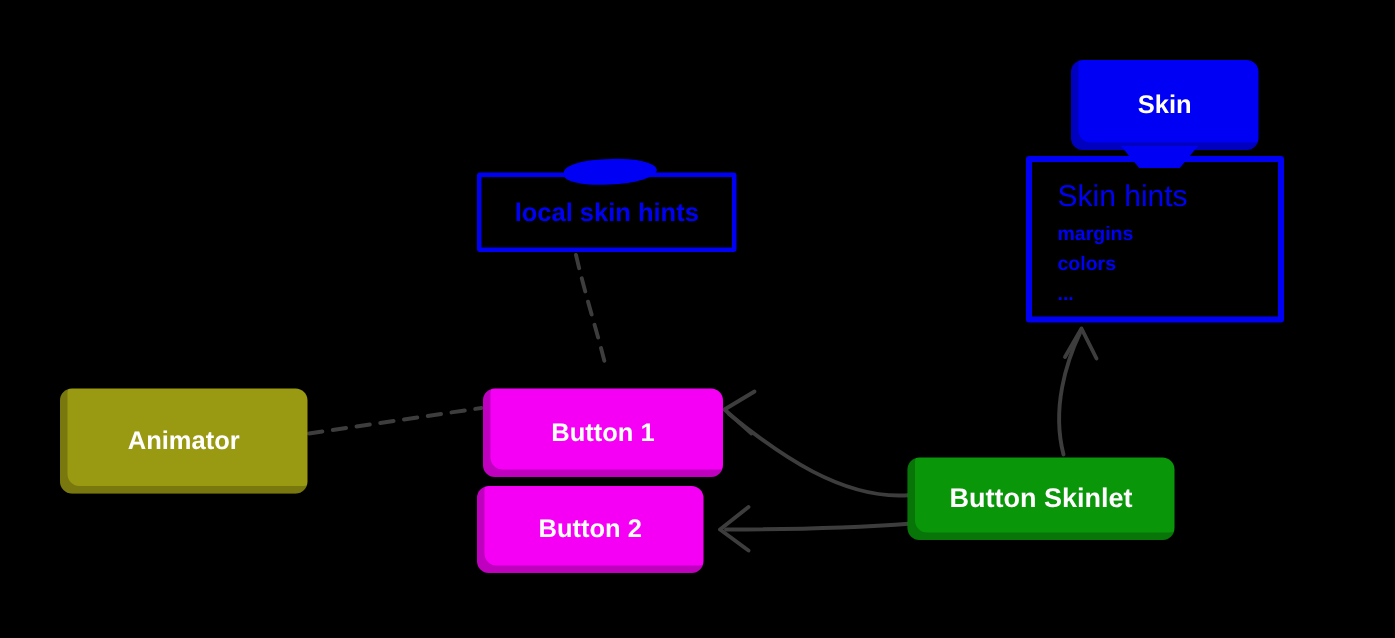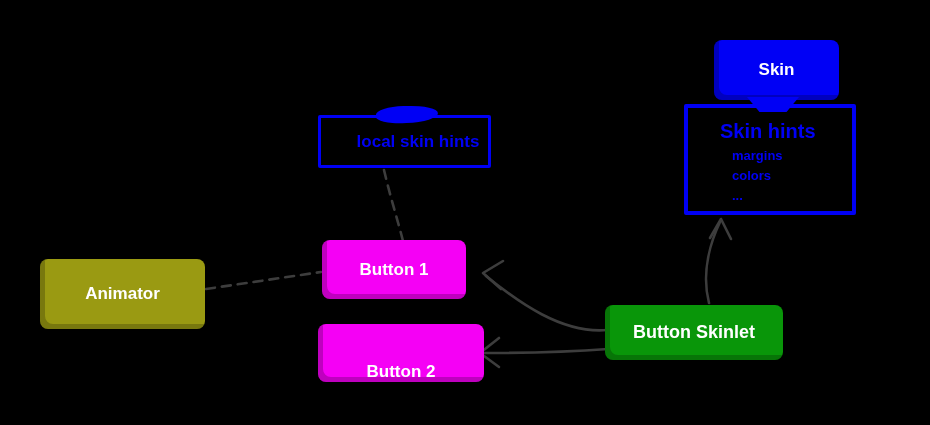--- a/index.html
+++ b/index.html
@@ -12,33 +12,33 @@
     overflow:hidden; font-family:"Liberation Sans", sans-serif;
   }
   #connectors{position:absolute; left:0; top:0; z-index:1;}
   .node{position:absolute; z-index:2; display:flex; align-items:center; justify-content:center;}
   .solid{
     border-radius:8px; color:#fff; font-weight:bold; font-size:17px;
     box-shadow:inset 5px -5px 0 0 rgba(0,0,0,0.22);
   }
   .skin      {left:714px; top:40px;  width:125px; height:60px; background:var(--blue);}
   .animator  {left:40px;  top:259px; width:165px; height:70px; background:var(--olive);}
-  .button1   {left:322px; top:240px; width:144px; height:59px; background:var(--magenta);}
-  .button2   {left:318px; top:324px; width:166px; height:58px; background:var(--magenta);align-items:flex-end;}
+  .button1   {left:322px; top:259px; width:160px; height:59px; background:var(--magenta);}
+  .button2   {left:318px; top:324px; width:151px; height:58px; background:var(--magenta);}
   .skinlet   {left:605px; top:305px; width:178px; height:55px; background:var(--green); font-size:18px;}
   .outline{
     border:3px solid var(--blue); color:var(--blue); font-weight:bold;
-    background:transparent; box-sizing:border-box;padding-left:27px;
+    background:transparent; box-sizing:border-box;
   }
   .localhints{left:318px; top:115px; width:173px; height:53px; font-size:17px; border-radius:2px;}
   .skinhints{
     left:684px; top:104px; width:172px; height:111px; border-width:4px;
     display:block; border-radius:2px;
   }
-  .skinhints .title{font-size:20px; font-weight:bold; margin:12px 0 6px 5px;}
+  .skinhints .title{font-size:20px; font-weight:normal; margin:12px 0 6px 17px;}
   .skinhints .item{font-size:13px; font-weight:bold; margin:0 0 7px 17px; line-height:13px;}
   .skin-tab{
     position:absolute; left:747px; top:97px; width:52px; height:15px; z-index:3;
     background:var(--blue); clip-path:polygon(0 0,100% 0,76% 100%,24% 100%);
   }
   .hint-blob{
     position:absolute; left:376px; top:106px; width:62px; height:17px; z-index:3;
     background:var(--blue); border-radius:48% 52% 55% 45%; transform:rotate(-2deg);
   }
   .watermark{

